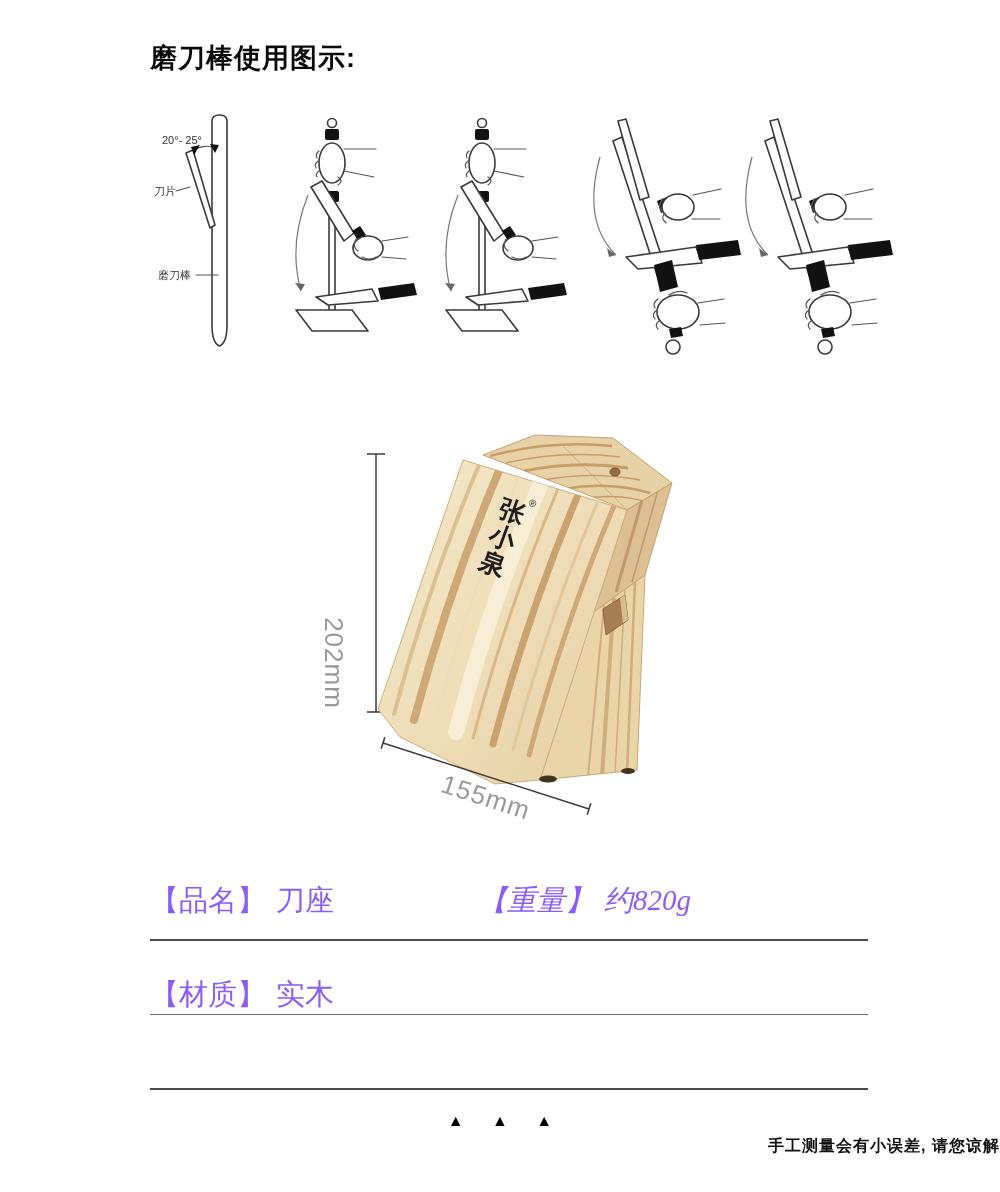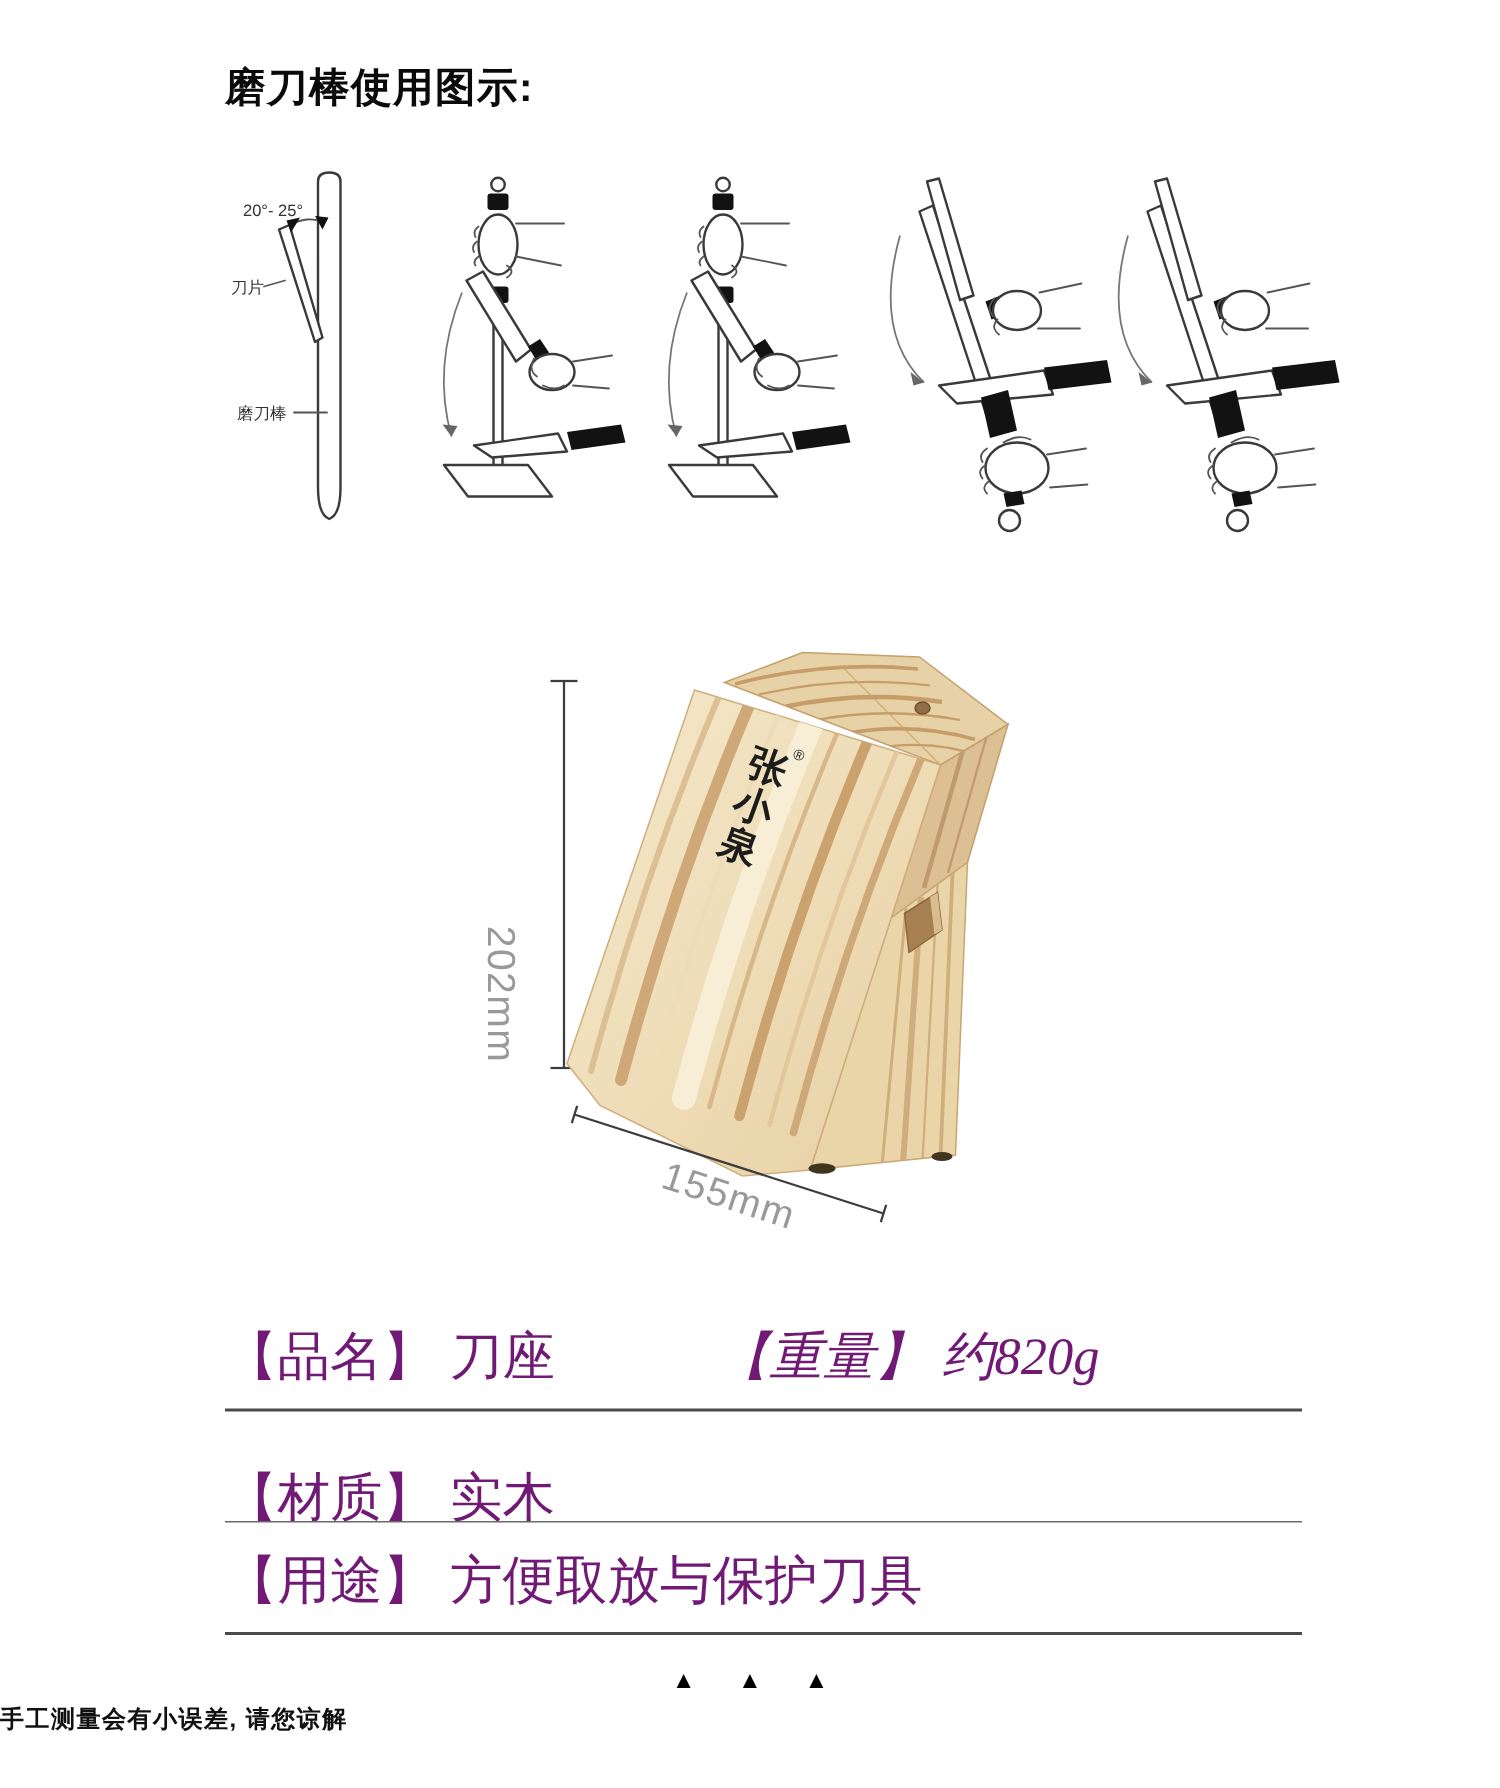--- a/index.html
+++ b/index.html
@@ -3,28 +3,28 @@
 <meta charset="utf-8">
 <style>
   html,body{margin:0;padding:0;background:#fff;}
   .page{position:relative;width:1000px;height:1192px;background:#ffffff;overflow:hidden;
         font-family:"Liberation Sans",sans-serif;color:#111;margin-top:12px;}
   .title{position:absolute;left:150px;top:28px;font-size:27px;font-weight:bold;
          letter-spacing:1px;color:#0a0a0a;}
   .diagrams{position:absolute;left:130px;top:95px;}
   .product{position:absolute;left:320px;top:410px;}
   .spec-row{position:absolute;left:150px;width:718px;font-family:"Liberation Serif",serif;
-            font-size:35px;color:#701a75;white-space:nowrap;}
+            font-size:29px;color:#8b5cf6;white-space:nowrap;}
   .spec-row .val{margin-left:10px;}
   .pair2{position:absolute;left:328px;top:0;font-style:italic;}
   .divider{position:absolute;left:150px;width:718px;border-top:2px solid #4a4a4a;height:0;}
   .divider.thin{border-top:1.5px solid #6a6a6a;}
   .footer-tris{position:absolute;left:0;top:1100px;width:1000px;text-align:center;
                font-size:16px;letter-spacing:12px;color:#000;text-indent:12px;}
-  .footer-note{position:absolute;left:0;top:1124px;width:1000px;text-align:left;
+  .footer-note{position:absolute;left:0;top:1124px;width:1000px;text-align:right;
                font-size:16px;font-weight:bold;color:#111;letter-spacing:1px;}
   svg text{font-family:"Liberation Sans",sans-serif;}
   .dim-text{fill:#999999;font-size:26px;letter-spacing:1px;}
   .brand-char{font-family:"Liberation Serif",serif;font-weight:bold;fill:#1c1c1c;}
   .label-sm{fill:#333;font-size:11px;}
   .ln{stroke:#3d3d3d;stroke-width:1.5;fill:none;}
   .sketch{stroke:#3a3a3a;stroke-width:1.6;fill:#ffffff;stroke-linejoin:round;}
   .sketch-thin{stroke:#555;stroke-width:1.2;fill:none;stroke-linecap:round;}
   .inkfill{fill:#121212;stroke:none;}
   .arrow{stroke:#777;stroke-width:1.2;fill:none;}
@@ -199,21 +199,18 @@
       <span>【重量】</span><span class="val">约820g</span>
     </span>
   </div>
   <div class="divider" style="top:927px"></div>
 
   <div class="spec-row" style="top:963px">
     <span>【材质】</span><span class="val">实木</span>
   </div>
   <div class="divider thin" style="top:1002px"></div>
 
-  <div class="spec-row" style="top:1018px">
-    <span>【用途】</span><span class="val">方便取放与保护刀具</span>
-  </div>
   <div class="divider" style="top:1076px"></div>
 
   <div class="footer-tris">▲ ▲ ▲</div>
   <div class="footer-note">手工测量会有小误差, 请您谅解</div>
 
 </div>
 
 </body></html>

